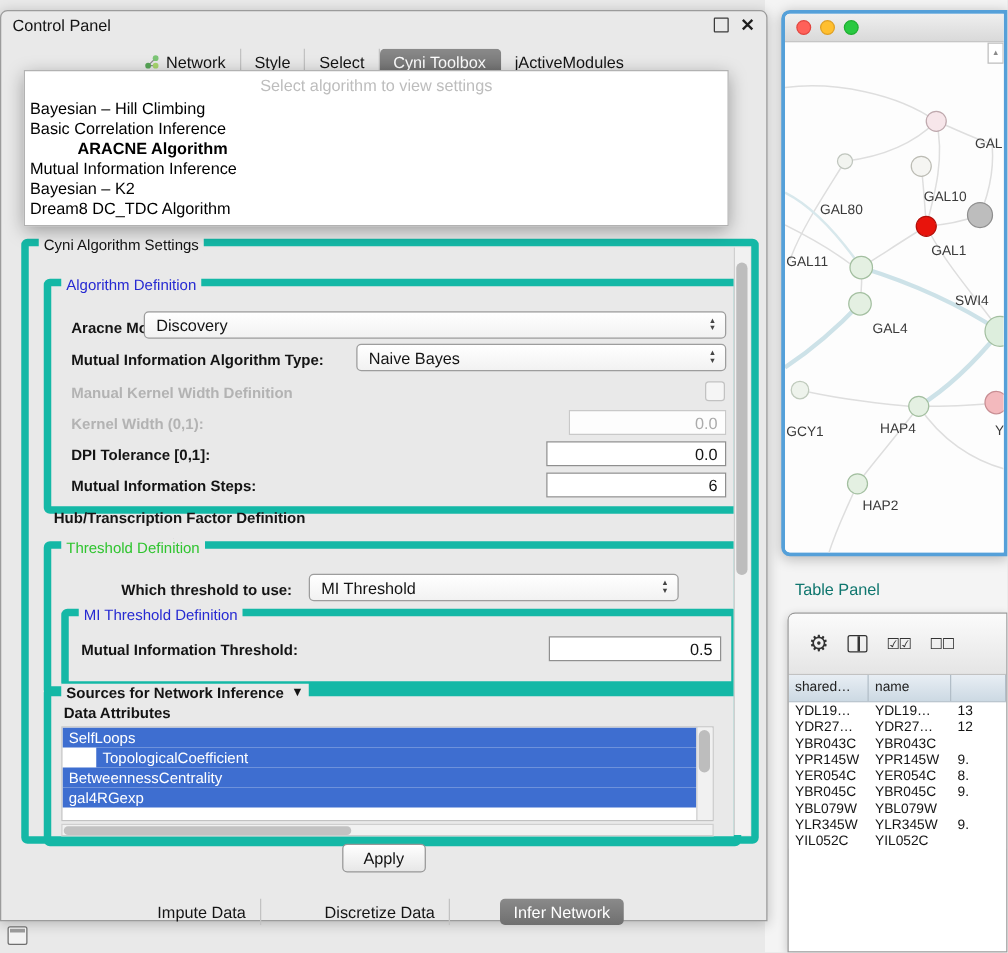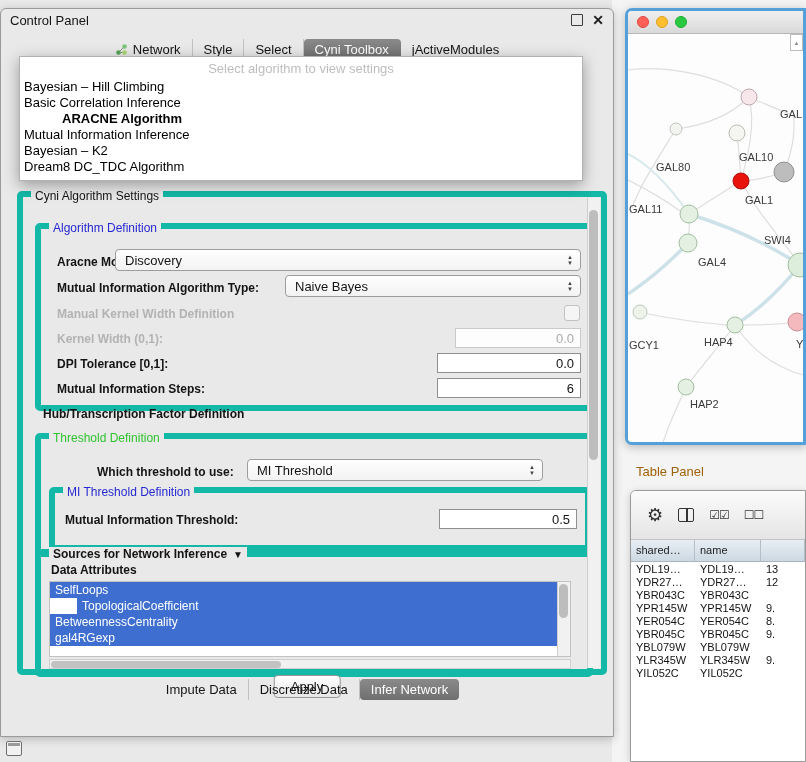--- a/index.html
+++ b/index.html
@@ -66,42 +66,42 @@
   #sources-group{left:12px;top:352px;width:546px;height:116px;}
   #sources-title-wrap{display:flex;align-items:center;gap:6px;font-weight:bold;}
   .tri-d{font-size:10px;}
   #attr-list{position:absolute;left:8px;top:26px;width:522px;height:76px;background:#fff;border:1px solid #c2c2c2;box-sizing:border-box;overflow:hidden;}
   #attr-items{position:absolute;left:0;top:0;right:12px;}
   .src-item{height:16px;line-height:16px;font-size:12px;color:#fff;padding-left:5px;white-space:nowrap;overflow:hidden;}
   
   #apply-btn{position:absolute;left:50%;top:666px;transform:translateX(-50%);
     background:linear-gradient(#ffffff,#e7e7e7);border:1px solid #979797;border-radius:4px;
     font-size:13px;padding:3px 16px;font-family:"Liberation Sans",sans-serif;color:#141414;}
-  #bottom-tabs{top:670px;}
+  #bottom-tabs{top:710px;gap:40px;}
   
   #right-bg{position:absolute;left:612px;top:0;width:194px;height:762px;background:#f4f4f4;}
   #network-window{position:absolute;left:625px;top:8px;width:181px;height:437px;
     border:3px solid #55a0d9;border-radius:7px 0 0 7px;background:#fdfdfd;box-sizing:border-box;overflow:hidden;
     box-shadow:0 2px 10px rgba(0,0,0,0.25);}
   .net-titlebar{height:22px;background:linear-gradient(#efefef,#d9d9d9);border-bottom:1px solid #b7b7b7;
     display:flex;align-items:center;padding-left:9px;gap:7px;}
   .tl{width:12px;height:12px;border-radius:50%;box-sizing:border-box;}
   .tl.red{background:#ff6159;border:1px solid #e2463f;}
   .tl.yellow{background:#ffbf2f;border:1px solid #dfa023;}
   .tl.green{background:#29c941;border:1px solid #1eae30;}
   .net-content{position:relative;height:calc(100% - 23px);background:#fdfdfd;}
   #netsvg{position:absolute;left:0;top:0;}
   .net-scroll{position:absolute;right:0;top:0;width:11px;height:15px;background:#fff;border:1px solid #bdbdbd;
     display:flex;align-items:center;justify-content:center;font-size:6px;color:#8a8a8a;}
   .edge{fill:none;stroke:#dedede;stroke-width:1.2;}
   .edge.teal{stroke:#cde2e8;stroke-width:3.5;}
   .edge.teal2{stroke:#d8e8ec;stroke-width:2;}
   .nlabel{font-size:11px;fill:#3a3a3a;font-family:"Liberation Sans",sans-serif;}
   
-  #table-title{position:absolute;left:636px;top:464px;font-size:13px;color:#a16207;}
+  #table-title{position:absolute;left:636px;top:464px;font-size:13px;color:#0f766e;}
   #table-window{position:absolute;left:630px;top:490px;width:176px;height:272px;background:#fff;
     border:1px solid #9a9a9a;border-radius:6px 0 0 0;box-sizing:border-box;overflow:hidden;
     box-shadow:0 2px 8px rgba(0,0,0,0.18);}
   .tp-toolbar{height:48px;background:linear-gradient(#fbfbfb,#e5e5e5);border-bottom:1px solid #c2c2c2;
     display:flex;align-items:center;gap:15px;padding-left:16px;}
   .tb-ic{font-size:12px;color:#333;display:inline-flex;align-items:center;letter-spacing:-1px;}
   .tb-ic[data-name="gear-icon"]{font-size:18px;letter-spacing:0;}
   .colbox{display:inline-block;width:14px;height:12px;border:1.5px solid #333;border-radius:2px;position:relative;}
   .colbox i{position:absolute;left:50%;top:0;bottom:0;width:1.5px;background:#333;}
   .tp-header{display:flex;height:21px;background:linear-gradient(#e8eef4,#ccd9e3);border-bottom:1px solid #a9b6c1;}

